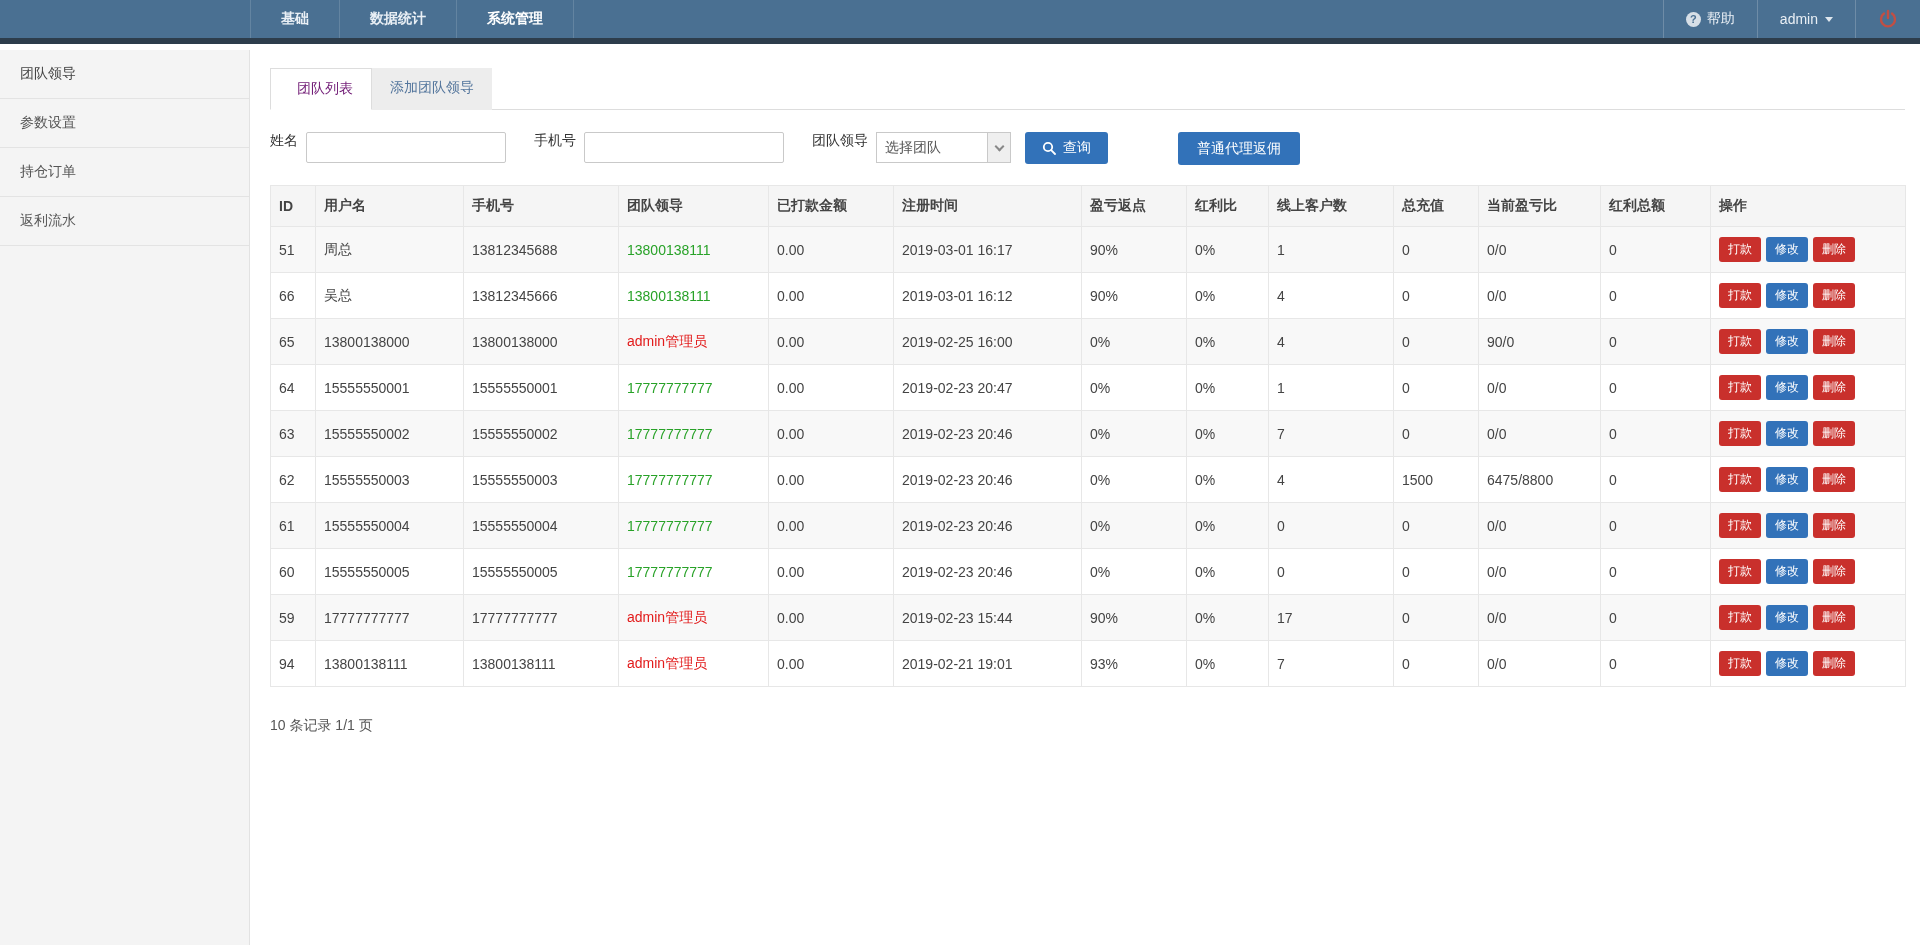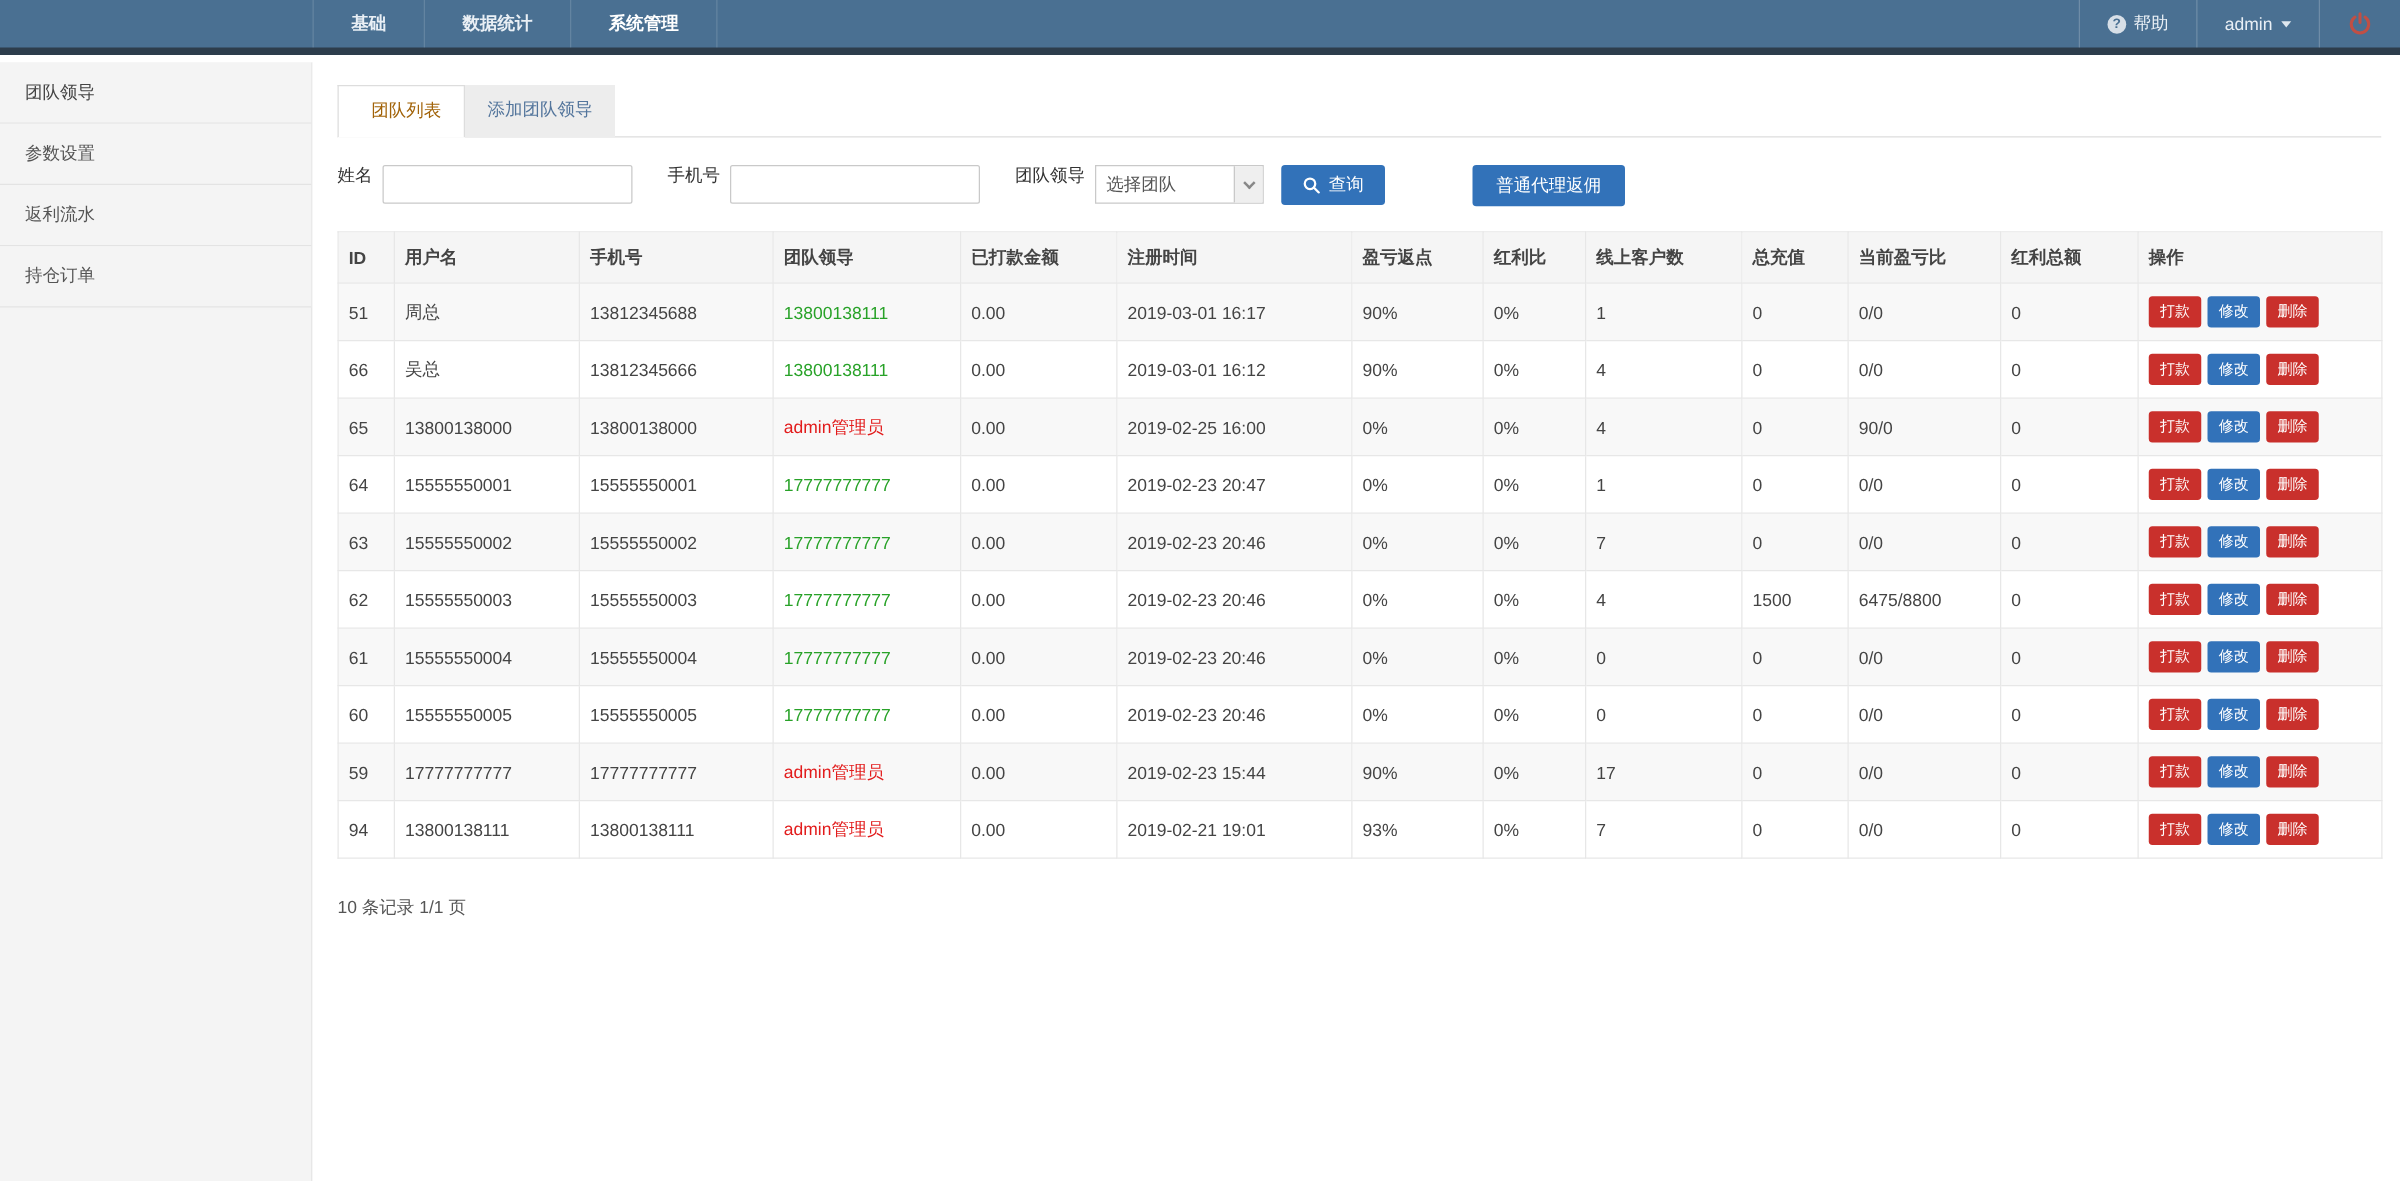--- a/index.html
+++ b/index.html
@@ -31,21 +31,21 @@
   .sidebar{position:absolute;top:50px;left:0;width:250px;height:895px;background:var(--sidebar-bg);
     border-right:1px solid #e2e2e2;}
   .side-item{padding:15px 20px;color:#555;border-bottom:1px solid #e3e3e3;cursor:pointer;background:var(--sidebar-bg);}
   .side-item.active{color:#444;}
 
   
   .main{position:absolute;top:50px;left:250px;width:1670px;height:895px;background:#fff;padding:18px 15px 0 20px;}
 
   .tabs{display:flex;border-bottom:1px solid #ddd;}
   .tab{padding:11px 18px;cursor:pointer;background:#ededed;color:#53759c;margin-bottom:-1px;}
-  .tab.active{background:#fff;border:1px solid #ddd;border-bottom:1px solid #fff;color:#a16207;padding-left:26px;}
+  .tab.active{background:#fff;border:1px solid #ddd;border-bottom:1px solid #fff;color:#701a75;padding-left:26px;}
 
   .filter-row{display:flex;align-items:flex-start;margin:22px 0 20px 0;}
   .filter-label{color:#333;margin-right:8px;white-space:nowrap;}
   .text-input{width:200px;height:31px;border:1px solid #c9c9c9;border-radius:2px;padding:0 8px;
     font-size:14px;color:#333;outline:none;background:#fff;}
   .gap-sm{width:28px;}
   .select{width:135px;height:31px;border:1px solid #c9c9c9;background:#fff;display:flex;
     align-items:center;cursor:pointer;}
   .select .sel-text{flex:1;padding:0 8px;color:#555;white-space:nowrap;overflow:hidden;}
   .select .sel-arrow{width:23px;height:100%;background:#efefef;border-left:1px solid #c9c9c9;
@@ -99,22 +99,22 @@
           <line x1="10" y1="2" x2="10" y2="9" stroke="#c14f44" stroke-width="2.4" stroke-linecap="round"></line>
         </svg>
       </span>
     </div>
   </div>
 </div>
 
 <div class="sidebar">
     <div class="side-item active">团队领导</div>
     <div class="side-item">参数设置</div>
+    <div class="side-item">持仓订单</div>
     <div class="side-item">返利流水</div>
-    <div class="side-item">持仓订单</div>
   </div>
 
 <div class="main">
 
   <div class="tabs">
       <div class="tab active">团队列表</div>
       <div class="tab">添加团队领导</div>
     </div>
 
   <div class="filter-row">

